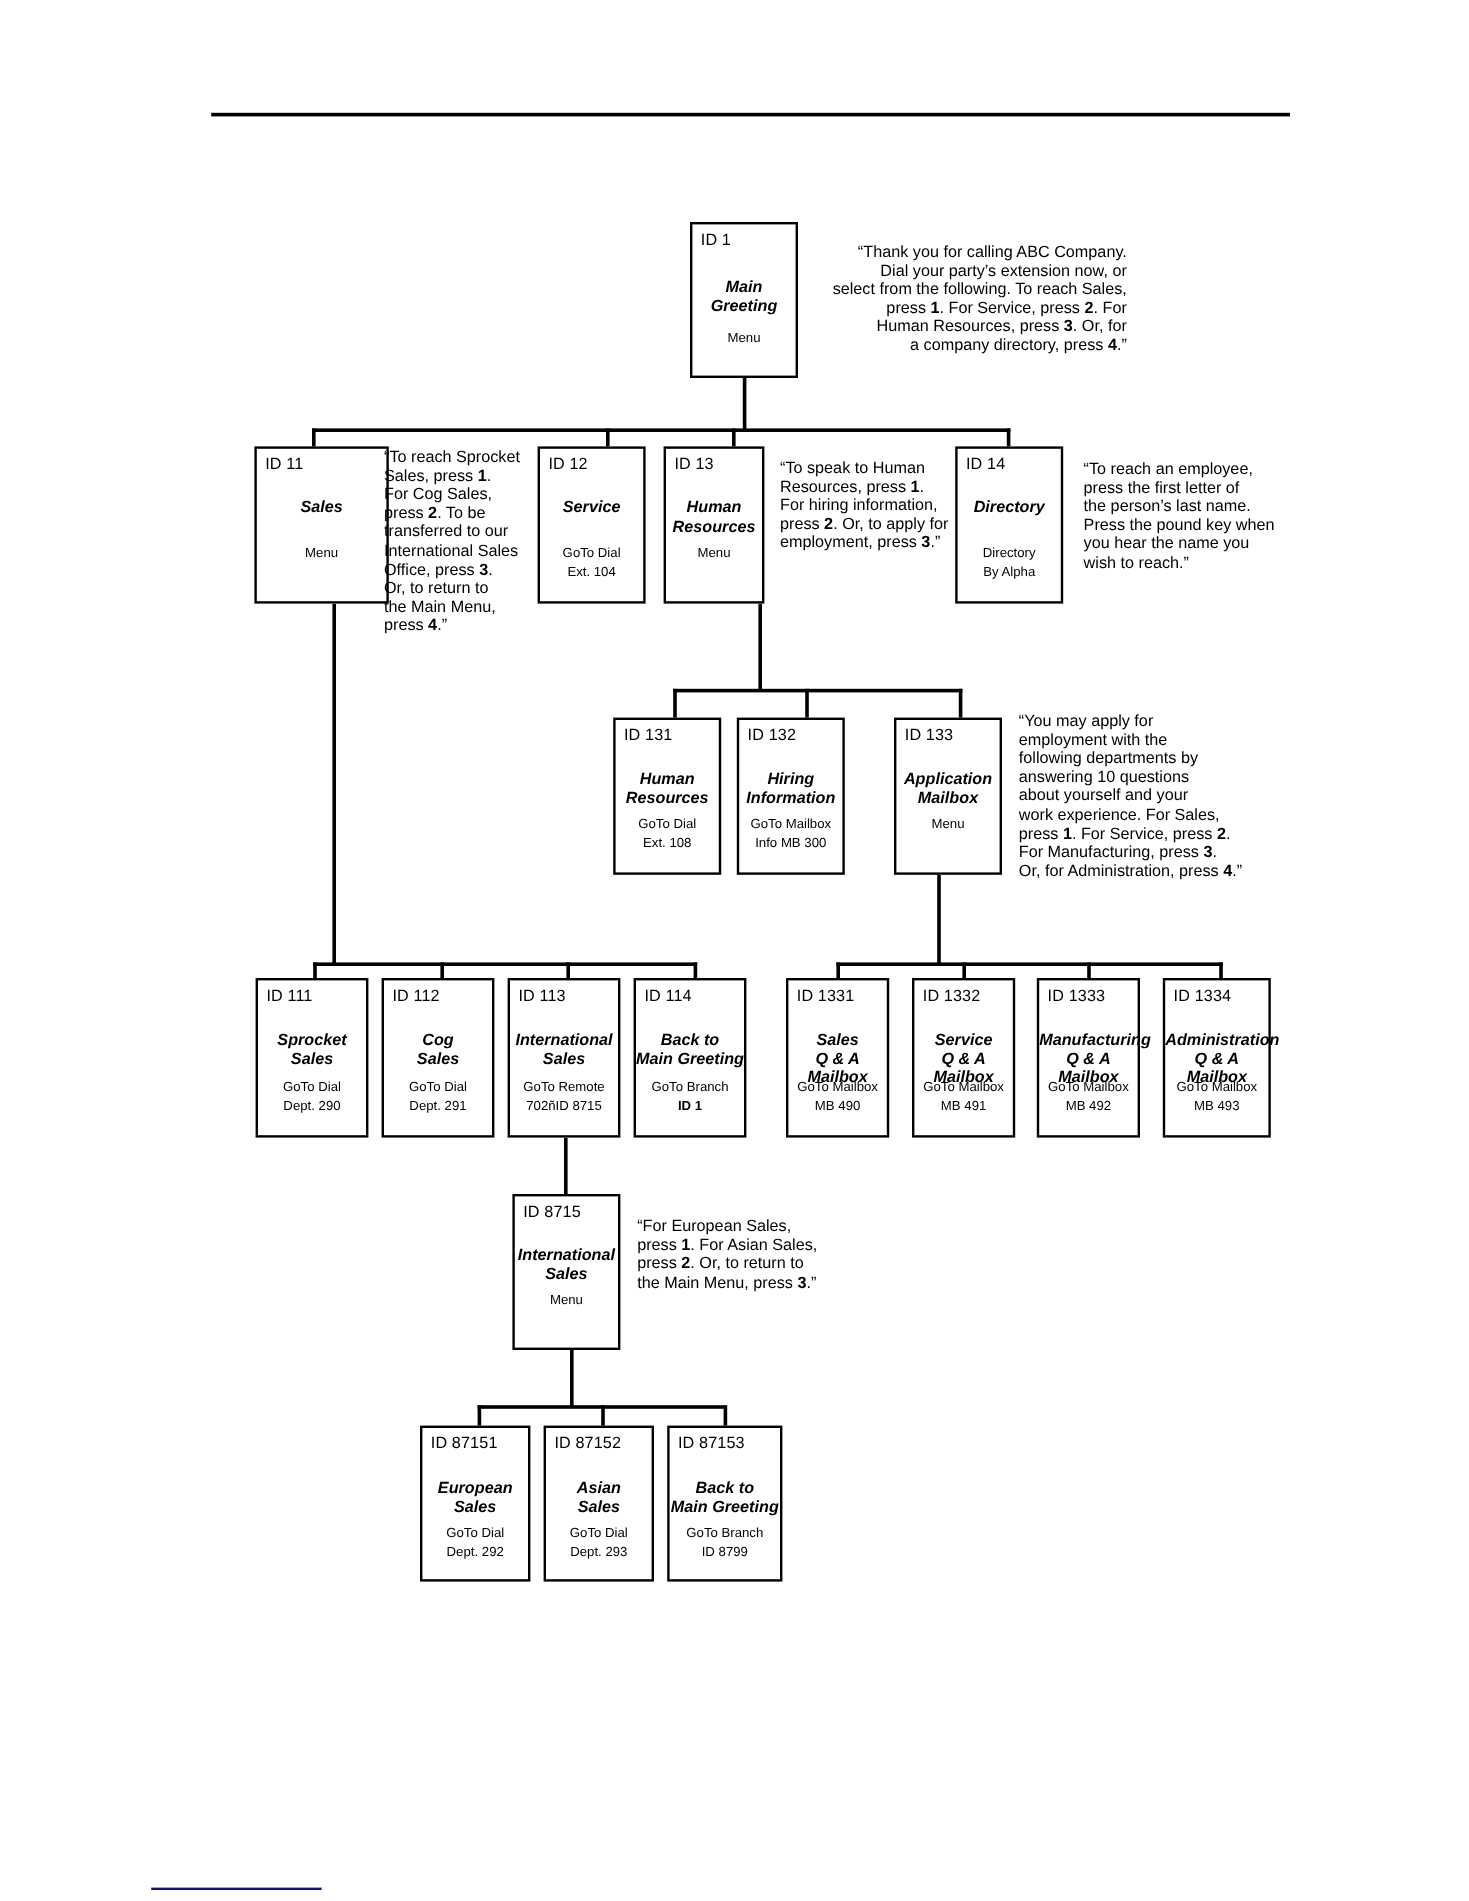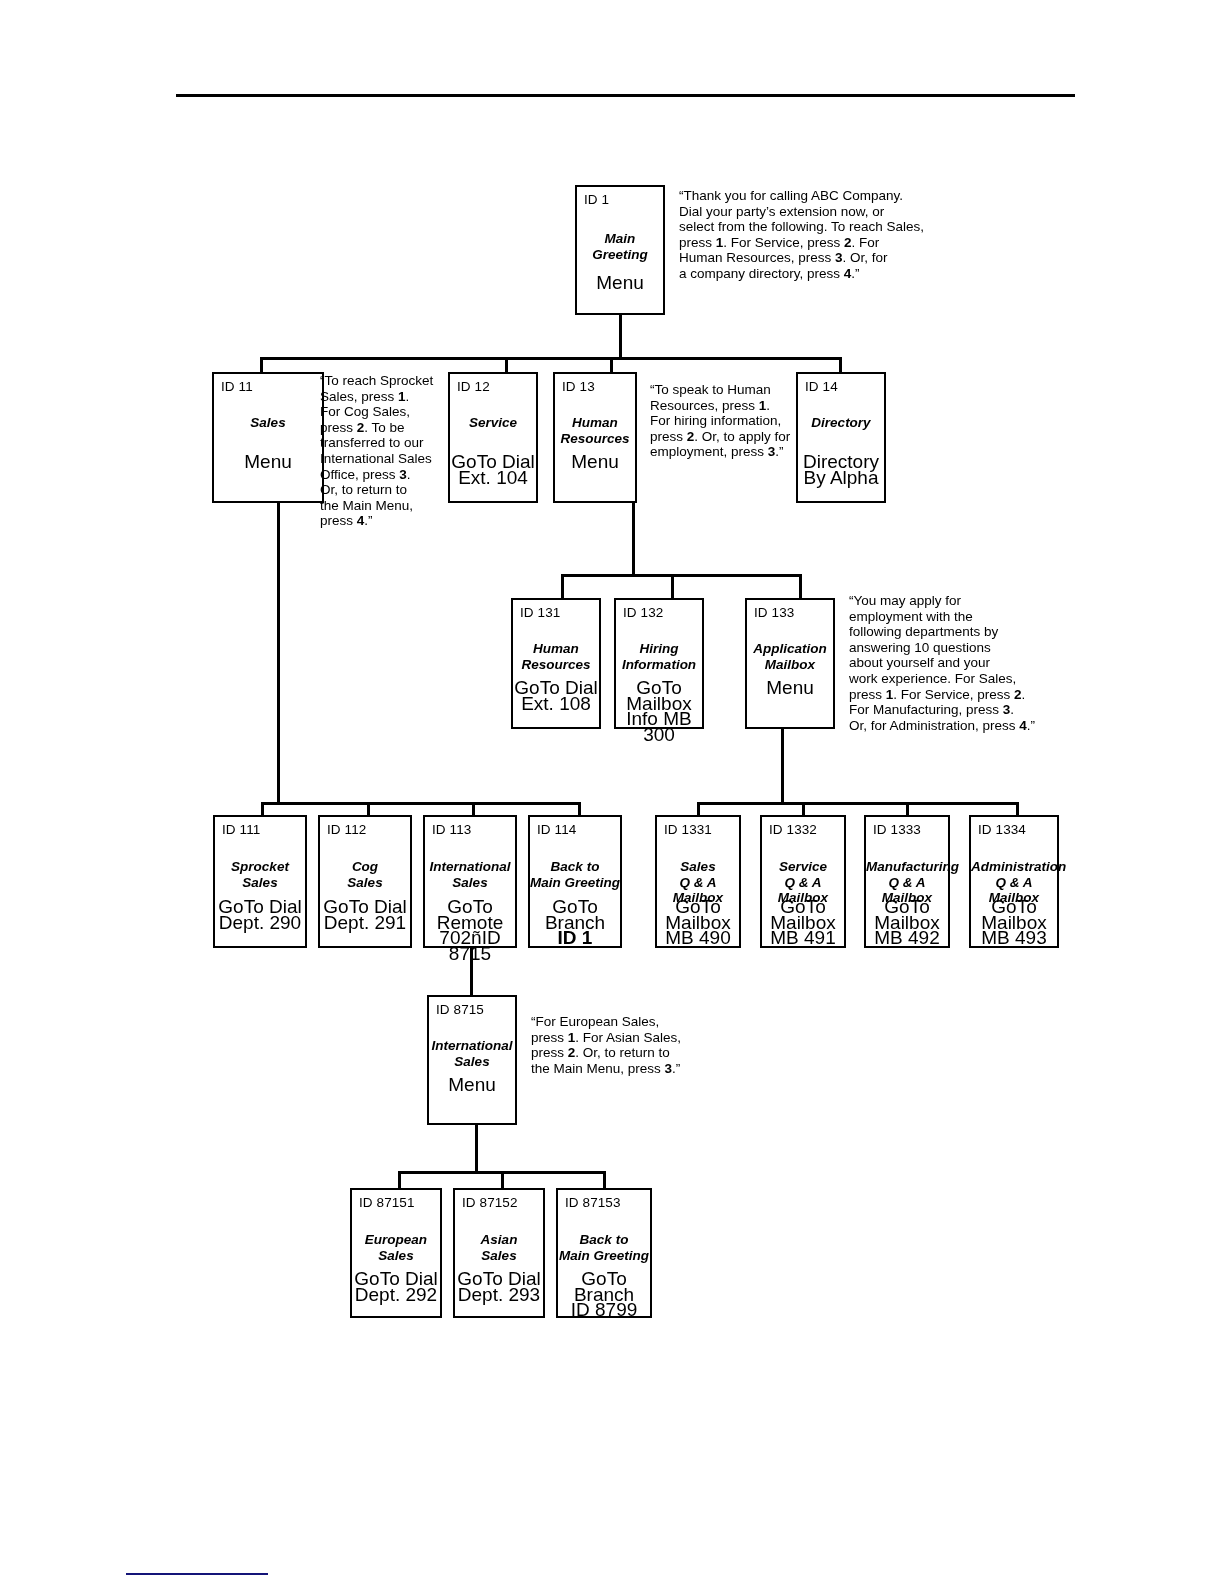--- a/index.html
+++ b/index.html
@@ -40,21 +40,21 @@
     position:absolute;
     left:0;right:0;
     font-weight:bold;
     font-style:italic;
     font-size:13.5px;
     line-height:15.5px;
   }
   .node .naction{
     position:absolute;
     left:0;right:0;
-    font-size:19px;
+    font-size:11px;
     line-height:15.5px;
     font-weight:normal;
   }
   .node .naction b{font-weight:bold;}
 
   
   .prompt{
     position:absolute;
     font-size:13.5px;
     line-height:15.6px;
@@ -105,21 +105,21 @@
   <div class="ln-v" style="left:398px;top:1171px;height:18px;"></div>
   <div class="ln-v" style="left:501px;top:1171px;height:18px;"></div>
   <div class="ln-v" style="left:603px;top:1171px;height:18px;"></div>
 
   <div class="node" style="left:575px;top:185px;width:90px;height:130px;">
     <div class="nid">ID 1</div>
     <div class="ntitle" style="top:44px;white-space:pre-line;">Main
 Greeting</div>
     <div class="naction" style="top:88px;white-space:pre-line;">Menu</div>
   </div>
-  <div class="prompt" style="left:679px;top:188px;width:260px;">“Thank you for calling ABC Company.<br>Dial your party’s extension now, or<br>select from the following. To reach Sales,<br>press <b>1</b>. For Service, press <b>2</b>. For<br>Human Resources, press <b>3</b>. Or, for<br>a company directory, press <b>4</b>.”</div>
+  <div class="prompt" style="left:679px;top:202px;width:260px;text-align:right;">“Thank you for calling ABC Company.<br>Dial your party’s extension now, or<br>select from the following. To reach Sales,<br>press <b>1</b>. For Service, press <b>2</b>. For<br>Human Resources, press <b>3</b>. Or, for<br>a company directory, press <b>4</b>.”</div>
 
   <div class="node" style="left:212px;top:372px;width:112px;height:131px;">
     <div class="nid">ID 11</div>
     <div class="ntitle" style="top:41px;white-space:pre-line;">Sales</div>
     <div class="naction" style="top:80px;white-space:pre-line;">Menu</div>
   </div>
   <div class="prompt" style="left:320px;top:373px;width:140px;">“To reach Sprocket<br>Sales, press <b>1</b>.<br>For Cog Sales,<br>press <b>2</b>. To be<br>transferred to our<br>International Sales<br>Office, press <b>3</b>.<br>Or, to return to<br>the Main Menu,<br>press <b>4</b>.”</div>
 
   <div class="node" style="left:448px;top:372px;width:90px;height:131px;padding-left:24px;">
     <div class="nid">ID 12</div>
@@ -135,20 +135,21 @@
     <div class="naction" style="top:80px;white-space:pre-line;">Menu</div>
   </div>
   <div class="prompt" style="left:650px;top:382px;width:190px;">“To speak to Human<br>Resources, press <b>1</b>.<br>For hiring information,<br>press <b>2</b>. Or, to apply for<br>employment, press <b>3</b>.”</div>
 
   <div class="node" style="left:796px;top:372px;width:90px;height:131px;text-decoration:underline;">
     <div class="nid">ID 14</div>
     <div class="ntitle" style="top:41px;white-space:pre-line;">Directory</div>
     <div class="naction" style="top:80px;white-space:pre-line;">Directory
 By Alpha</div>
   </div>
+  <div class="prompt" style="left:903px;top:383px;width:175px;">“To reach an employee,<br>press the first letter of<br>the person’s last name.<br>Press the pound key when<br>you hear the name you<br>wish to reach.”</div>
 
   <div class="node" style="left:511px;top:598px;width:90px;height:131px;">
     <div class="nid">ID 131</div>
     <div class="ntitle" style="top:41px;white-space:pre-line;">Human
 Resources</div>
     <div class="naction" style="top:80px;white-space:pre-line;">GoTo Dial
 Ext. 108</div>
   </div>
 
   <div class="node" style="left:614px;top:598px;width:90px;height:131px;">

